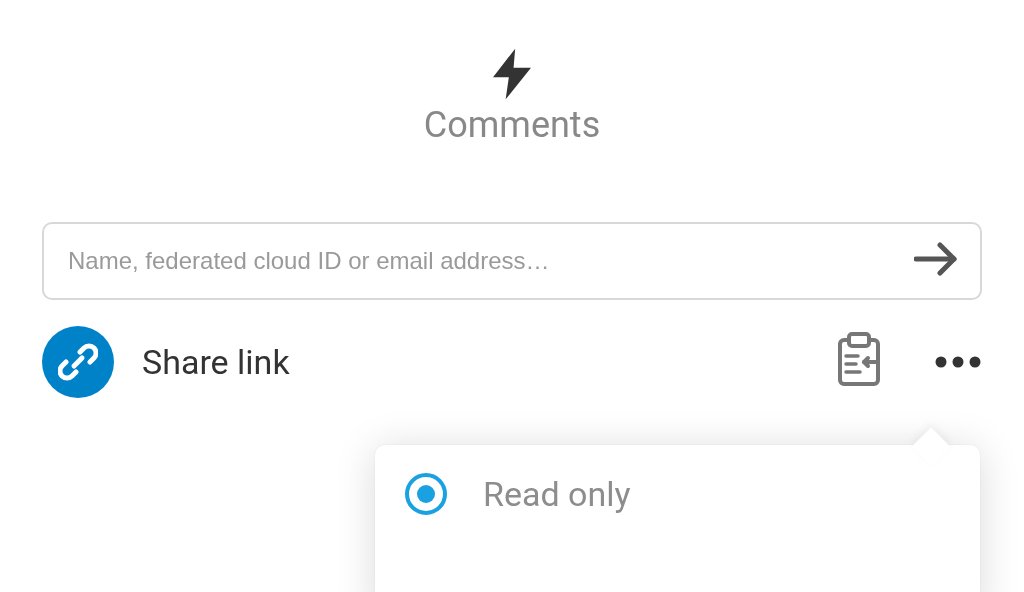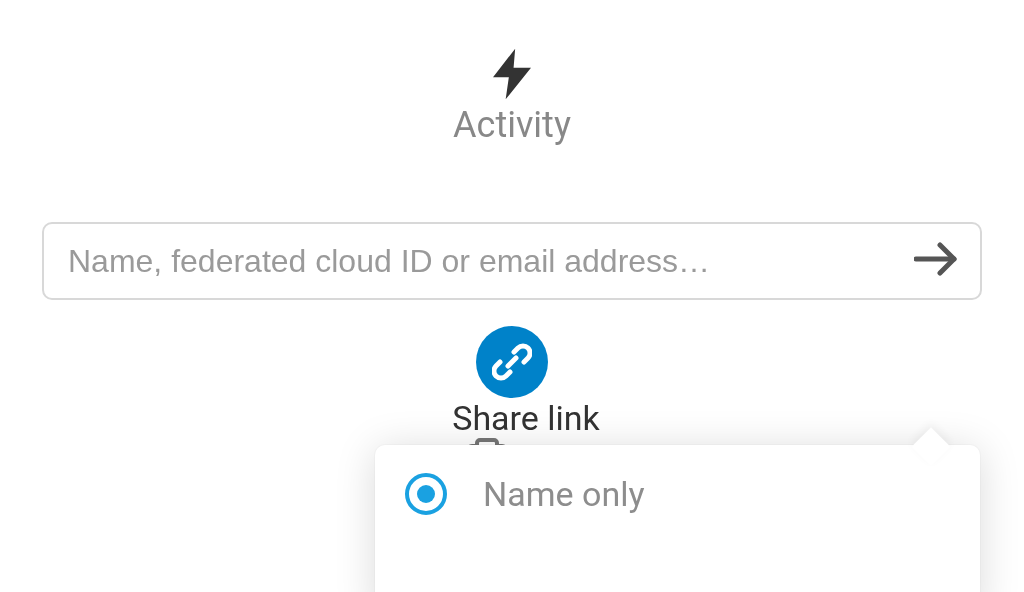--- a/index.html
+++ b/index.html
@@ -76,38 +76,37 @@
     border-radius: 10px;
     display: flex;
     align-items: center;
     padding: 0 22px 0 22px;
     box-sizing: border-box;
   }
   .share-input input {
     flex: 1;
     border: none;
     outline: none;
-    font-size: 32px;
+    font-size: 24px;
     color: #ec4899;
     background: transparent;
   }
   .share-input input::placeholder {
     color: #9a9a9a;
   }
   .share-input .arrow {
     color: #555;
   }
 
   
   .share-row {
     margin: 26px 42px 0 42px;
     display: flex;
     align-items: center;
     position: relative;
-    flex-direction: column;
   }
   .link-badge {
     width: 72px;
     height: 72px;
     border-radius: 50%;
     background: #0082c9;
     display: flex;
     align-items: center;
     justify-content: center;
     flex-shrink: 0;
@@ -185,21 +184,21 @@
 <div class="panel">
 
   <div class="tabs">
 
     <div class="tab">
       <div class="icon-slot">
         <svg width="38" height="52" viewBox="0 0 24 32">
           <polygon points="14,0 0,18 10,18 8,32 24,12 13,12" fill="#333" stroke="none"></polygon>
         </svg>
       </div>
-      <span class="tab-label">Activity</span>
+      <span class="tab-label">Comments</span>
     </div>
 
 
 
   </div>
 
   <div class="share-input">
     <input type="text" placeholder="Name, federated cloud ID or email address…" style="">
     <span class="arrow">
       <svg width="44" height="36" viewBox="0 0 44 36" fill="none">
@@ -238,17 +237,17 @@
         <circle cx="41" cy="7" r="5.5" fill="#333"></circle>
       </svg>
     </span>
   </div>
 
   <div class="popover">
     <div class="popover-row">
       <span class="radio">
         <span class="dot"></span>
       </span>
-      <span class="opt-label">Name only</span>
+      <span class="opt-label">Read only</span>
     </div>
   </div>
 
 </div>
 
 </body></html>

